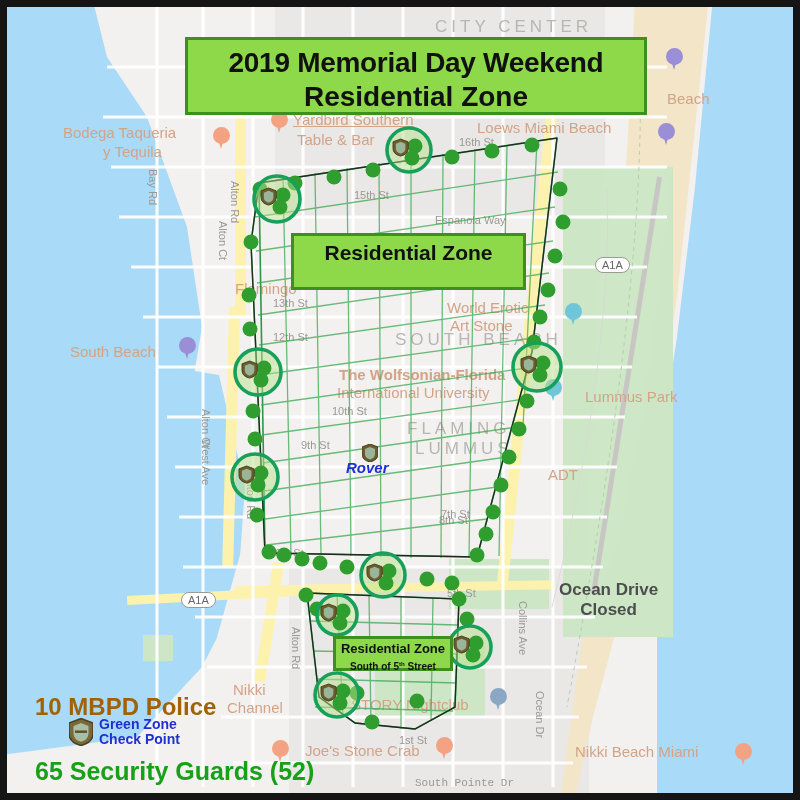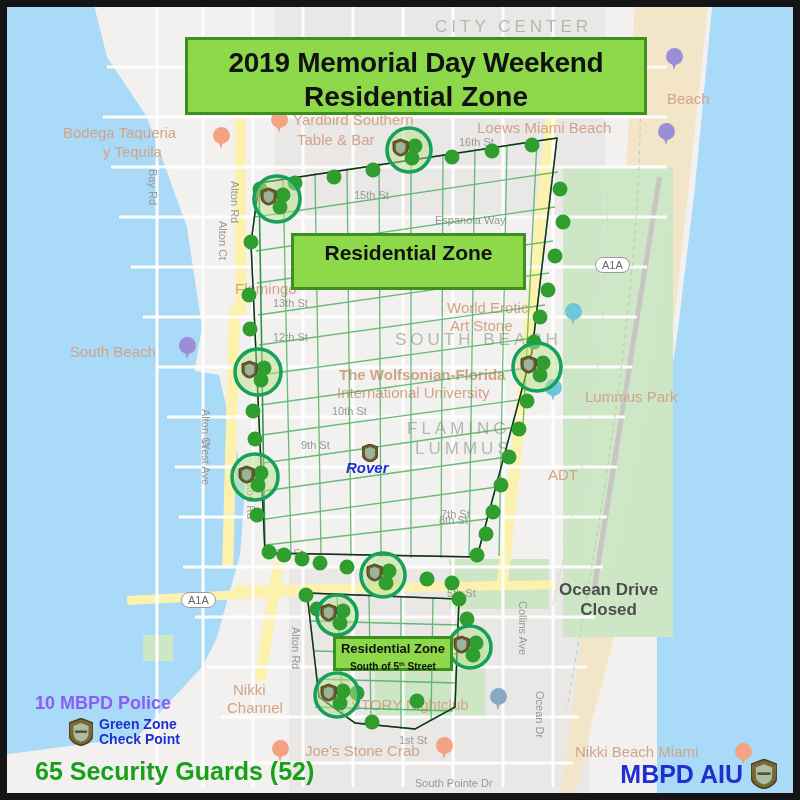--- a/index.html
+++ b/index.html
@@ -49,22 +49,22 @@
   #north-box{left:284px;top:226px;width:235px;height:57px;padding-top:4px;}
   #north-box .l1{font-size:21px;line-height:25px;}
   #north-box .l2{font-size:15px;line-height:20px;font-weight:bold;}
 
   #south-box{left:326px;top:629px;width:120px;height:35px;padding-top:2px;}
   #south-box .l1{font-size:13px;line-height:16px;}
   #south-box .l2{font-size:10px;line-height:13px;}
   sup{font-size:0.62em;vertical-align:super;}
 
   
-  #legend-police{position:absolute;left:28px;top:686px;color:#8b5cf6;font-weight:bold;
-                 font-size:18px;white-space:nowrap;}
+  #legend-police{position:absolute;left:28px;top:686px;color:#a16207;font-weight:bold;
+                 font-size:24px;white-space:nowrap;}
   #legend-chk{position:absolute;left:62px;top:710px;display:flex;align-items:center;gap:6px;}
   #legend-chk .txt{color:#2030d0;font-weight:bold;font-size:14px;line-height:15px;}
   #legend-guards{position:absolute;left:28px;top:750px;color:#18a018;font-weight:bold;
                  font-size:25px;white-space:nowrap;}
   #legend-aiu{position:absolute;right:16px;top:752px;display:flex;align-items:center;gap:8px;}
   #legend-aiu .txt{color:#2030d0;font-weight:bold;font-size:25px;}
 
   .rover{position:absolute;color:#2030d0;font-weight:bold;font-style:italic;font-size:15px;}
 </style>
 </head>
@@ -186,21 +186,21 @@
           <div class="tail" style="border-top-color:#f3a383;"></div>
         </div>
 
     <div id="map-text-layer">
           <div class="maplabel area" style="left: 428px; top: 10px;">CITY CENTER</div>
           <div class="maplabel area" style="left: 388px; top: 323px;">SOUTH BEACH</div>
           <div class="maplabel area" style="left: 400px; top: 412px;">FLAMINGO</div>
           <div class="maplabel area" style="left: 408px; top: 432px;">LUMMUS</div>
           <div class="maplabel poi" style="left: 56px; top: 117px;">Bodega Taqueria</div>
           <div class="maplabel poi" style="left: 96px; top: 136px;">y Tequila</div>
-          <div class="maplabel poi" style="left: 286px; top: 104px;">Yardbird Southern</div>
+          <div class="maplabel poi" style="left: 286px; top: 104px; text-decoration: underline;">Yardbird Southern</div>
           <div class="maplabel poi" style="left: 290px; top: 124px;">Table &amp; Bar</div>
           <div class="maplabel poi" style="left: 470px; top: 112px;">Loews Miami Beach</div>
           <div class="maplabel poi" style="left: 440px; top: 292px;">World Erotic</div>
           <div class="maplabel poi" style="left: 443px; top: 310px;">Art Stone</div>
           <div class="maplabel poi" style="left: 332px; top: 359px; font-weight: bold;">The Wolfsonian-Florida</div>
           <div class="maplabel poi" style="left: 330px; top: 377px;">International University</div>
           <div class="maplabel poi" style="left: 578px; top: 381px;">Lummus Park</div>
           <div class="maplabel poi" style="left: 63px; top: 336px;">South Beach</div>
           <div class="maplabel poi" style="left: 228px; top: 273px;">Flamingo</div>
           <div class="maplabel poi" style="left: 660px; top: 83px;">Beach</div>
@@ -224,21 +224,21 @@
           <div class="maplabel sm" style="left: 428px; top: 207px;">Espanola Way</div>
           <div class="maplabel sm" style="left: 266px; top: 290px;">13th St</div>
           <div class="maplabel sm" style="left: 266px; top: 324px;">12th St</div>
           <div class="maplabel sm" style="left: 325px; top: 398px;">10th St</div>
           <div class="maplabel sm" style="left: 294px; top: 432px;">9th St</div>
           <div class="maplabel sm" style="left: 432px; top: 459px; margin-top: 48px;">8th St</div>
           <div class="maplabel sm" style="left: 434px; top: 501px;">7th St</div>
           <div class="maplabel sm" style="left: 268px; top: 540px;">6th St</div>
           <div class="maplabel sm" style="left: 440px; top: 580px;">5th St</div>
           <div class="maplabel sm" style="left: 392px; top: 727px;">1st St</div>
-          <div class="maplabel sm" style="left: 408px; top: 770px;">South Pointe Dr</div>
+          <div class="maplabel sm" style="left: 408px; top: 770px; font-family: Liberation Mono, monospace;">South Pointe Dr</div>
           <div class="maplabel dark" style="left: 552px; top: 573px;">
             <div>Ocean Drive</div>
             <div>Closed</div>
           </div>
           <div class="shield" style="left: 588px; top: 250px;">A1A</div>
           <div class="shield" style="left: 174px; top: 585px;">A1A</div>
         </div>
   </div>
 
   <svg id="zone">
@@ -449,23 +449,15 @@
       <rect x="4" y="8" width="8" height="1.6" fill="#5c4f26"></rect>
     </svg>
     <div>
       <div class="txt">Green Zone</div>
       <div class="txt">Check Point</div>
     </div>
   </div>
 
   <div id="legend-guards">65 Security Guards (52)</div>
 
-  <div id="legend-aiu">
-    <div class="txt">MBPD AIU</div>
-    <svg width="26" height="30" viewBox="0 0 16 18">
-      <path d="M8 0 L16 3 L16 10 Q16 16 8 18 Q0 16 0 10 L0 3 Z" fill="#7a6838" stroke="#4a3f1c" stroke-width="1"></path>
-      <path d="M8 3 L13 5 L13 10 Q13 14 8 15.5 Q3 14 3 10 L3 5 Z" fill="#a8bfa5"></path>
-      <rect x="4" y="8" width="8" height="1.6" fill="#5c4f26"></rect>
-    </svg>
-  </div>
 
  </div>
 </div>
 
 </body></html>

